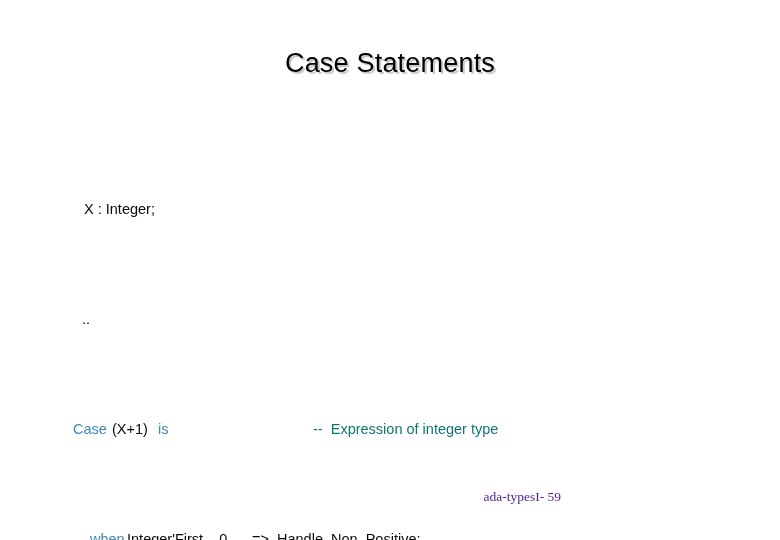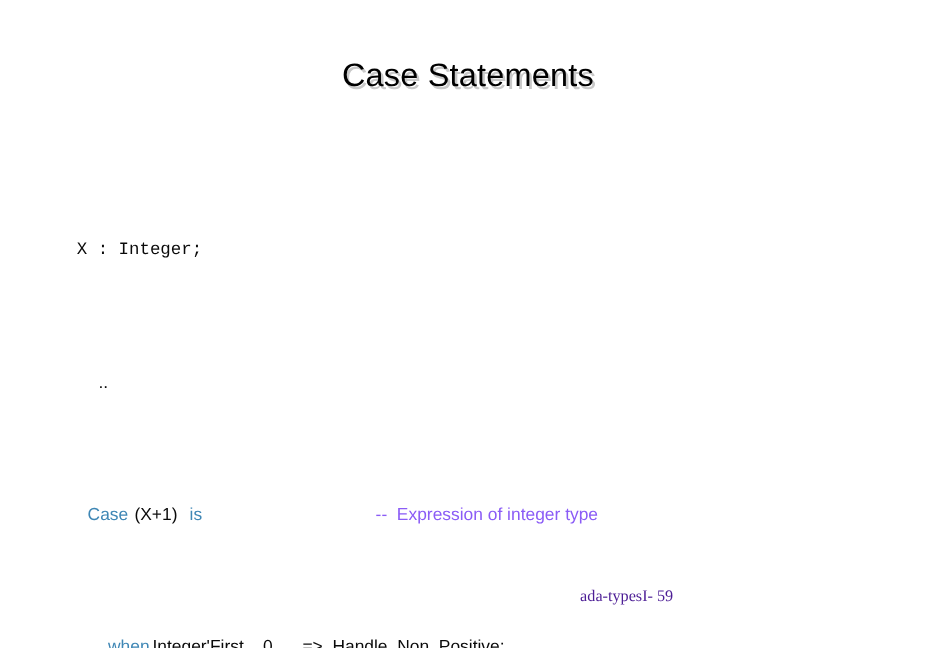--- a/index.html
+++ b/index.html
@@ -46,21 +46,21 @@
     line-height: 22px;
     white-space: pre;
   }
   .code-line {
     position: relative;
     height: 22px;
     white-space: pre;
   }
   .kw   { color: #3f87b5; }
   .plain{ color: #0a0a0a; }
-  .cmt  { color: #8b5cf6; }
+  .cmt  { color: #0f766e; }
   .dots { color: #333333; }
 
   
   .run {
     position: absolute;
     top: 0;
     white-space: pre;
   }
 
   
@@ -95,21 +95,21 @@
 <body>
 
 <div class="slide">
 
   <div class="slide-title">Case Statements</div>
 
   <div class="code-block">
 
     
     <div class="code-line">
-      <span class="run plain" style="left:64px;font-family:Liberation Mono, monospace;">X : Integer;</span>
+      <span class="run plain" style="left:84px;">X : Integer;</span>
     </div>
 
     
     <div class="code-line">
       <span class="run plain" style="left:82px;">..</span>
     </div>
 
     
     <div class="code-line">
       <span class="run kw" style="left:73px;">Case</span>

